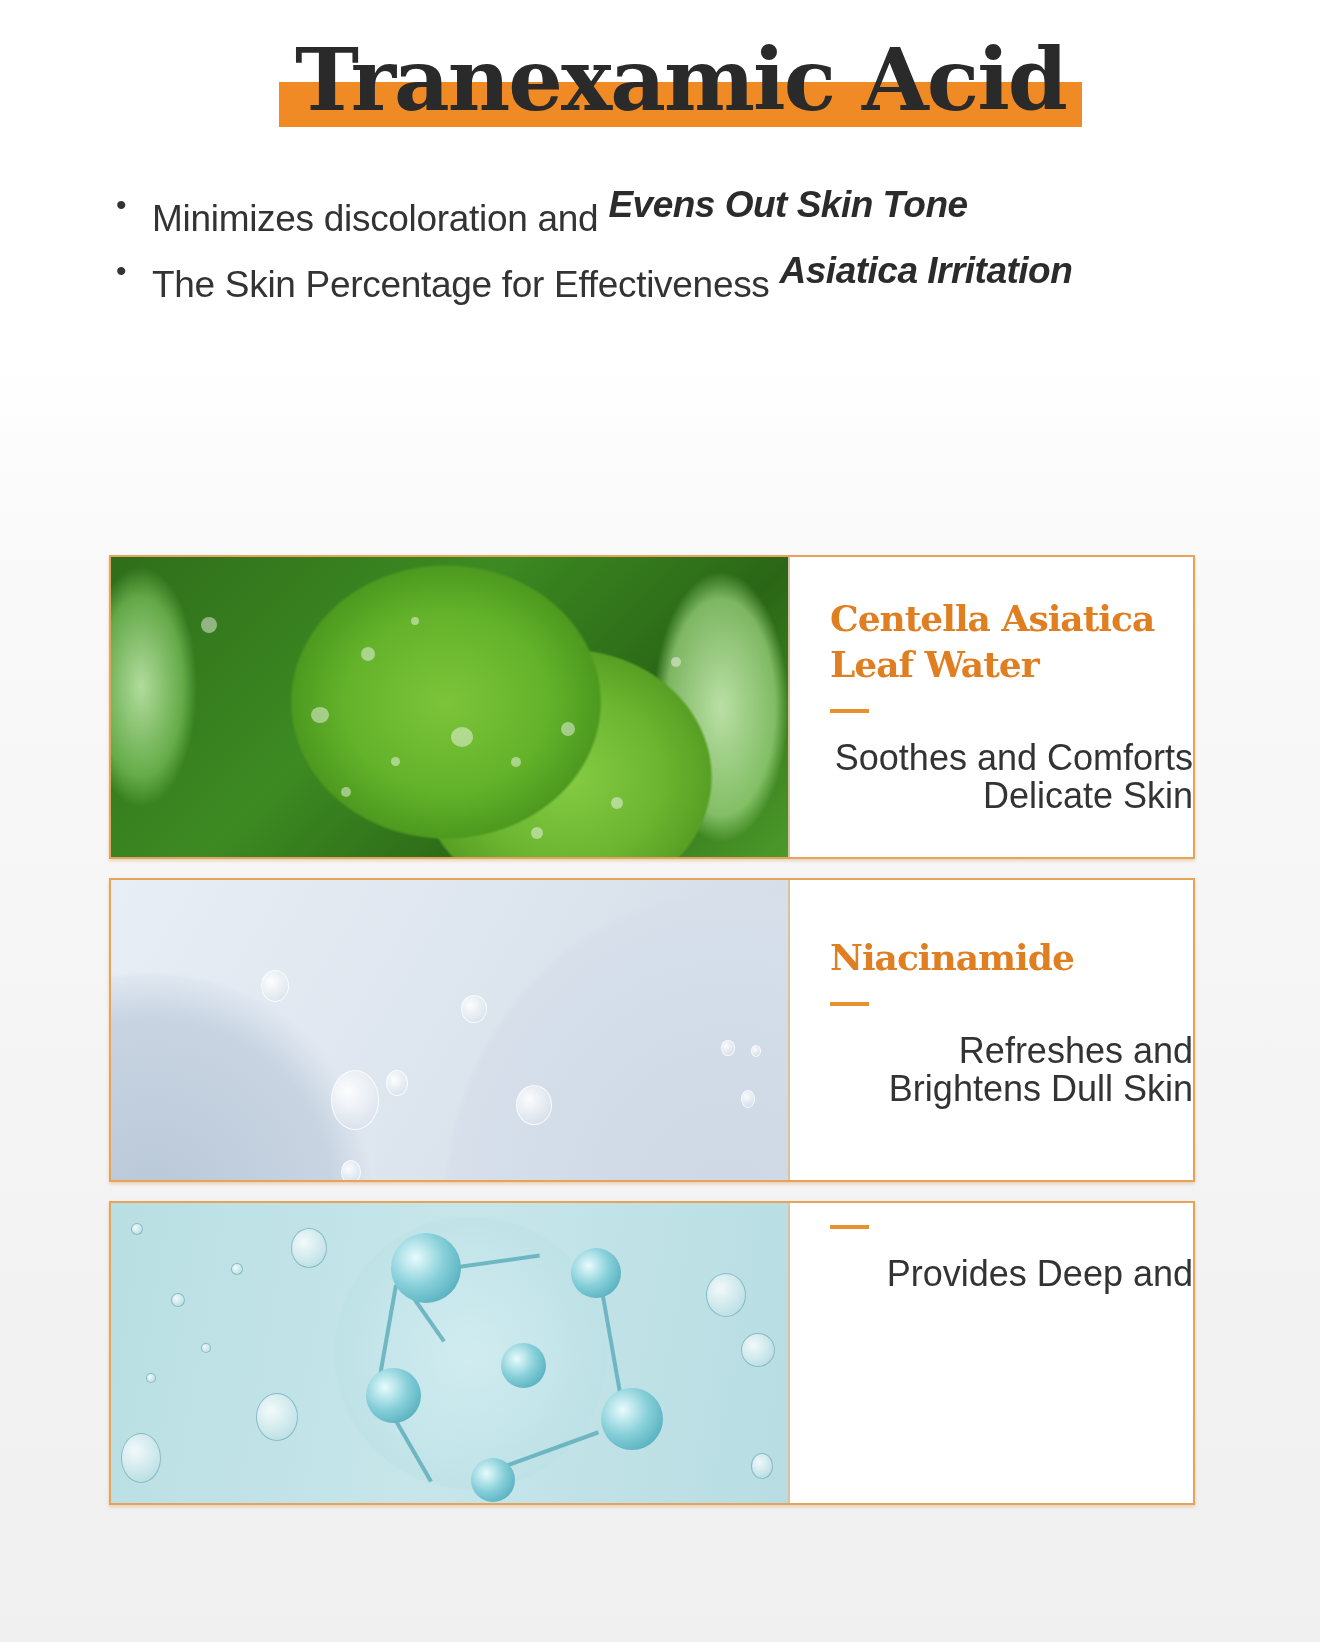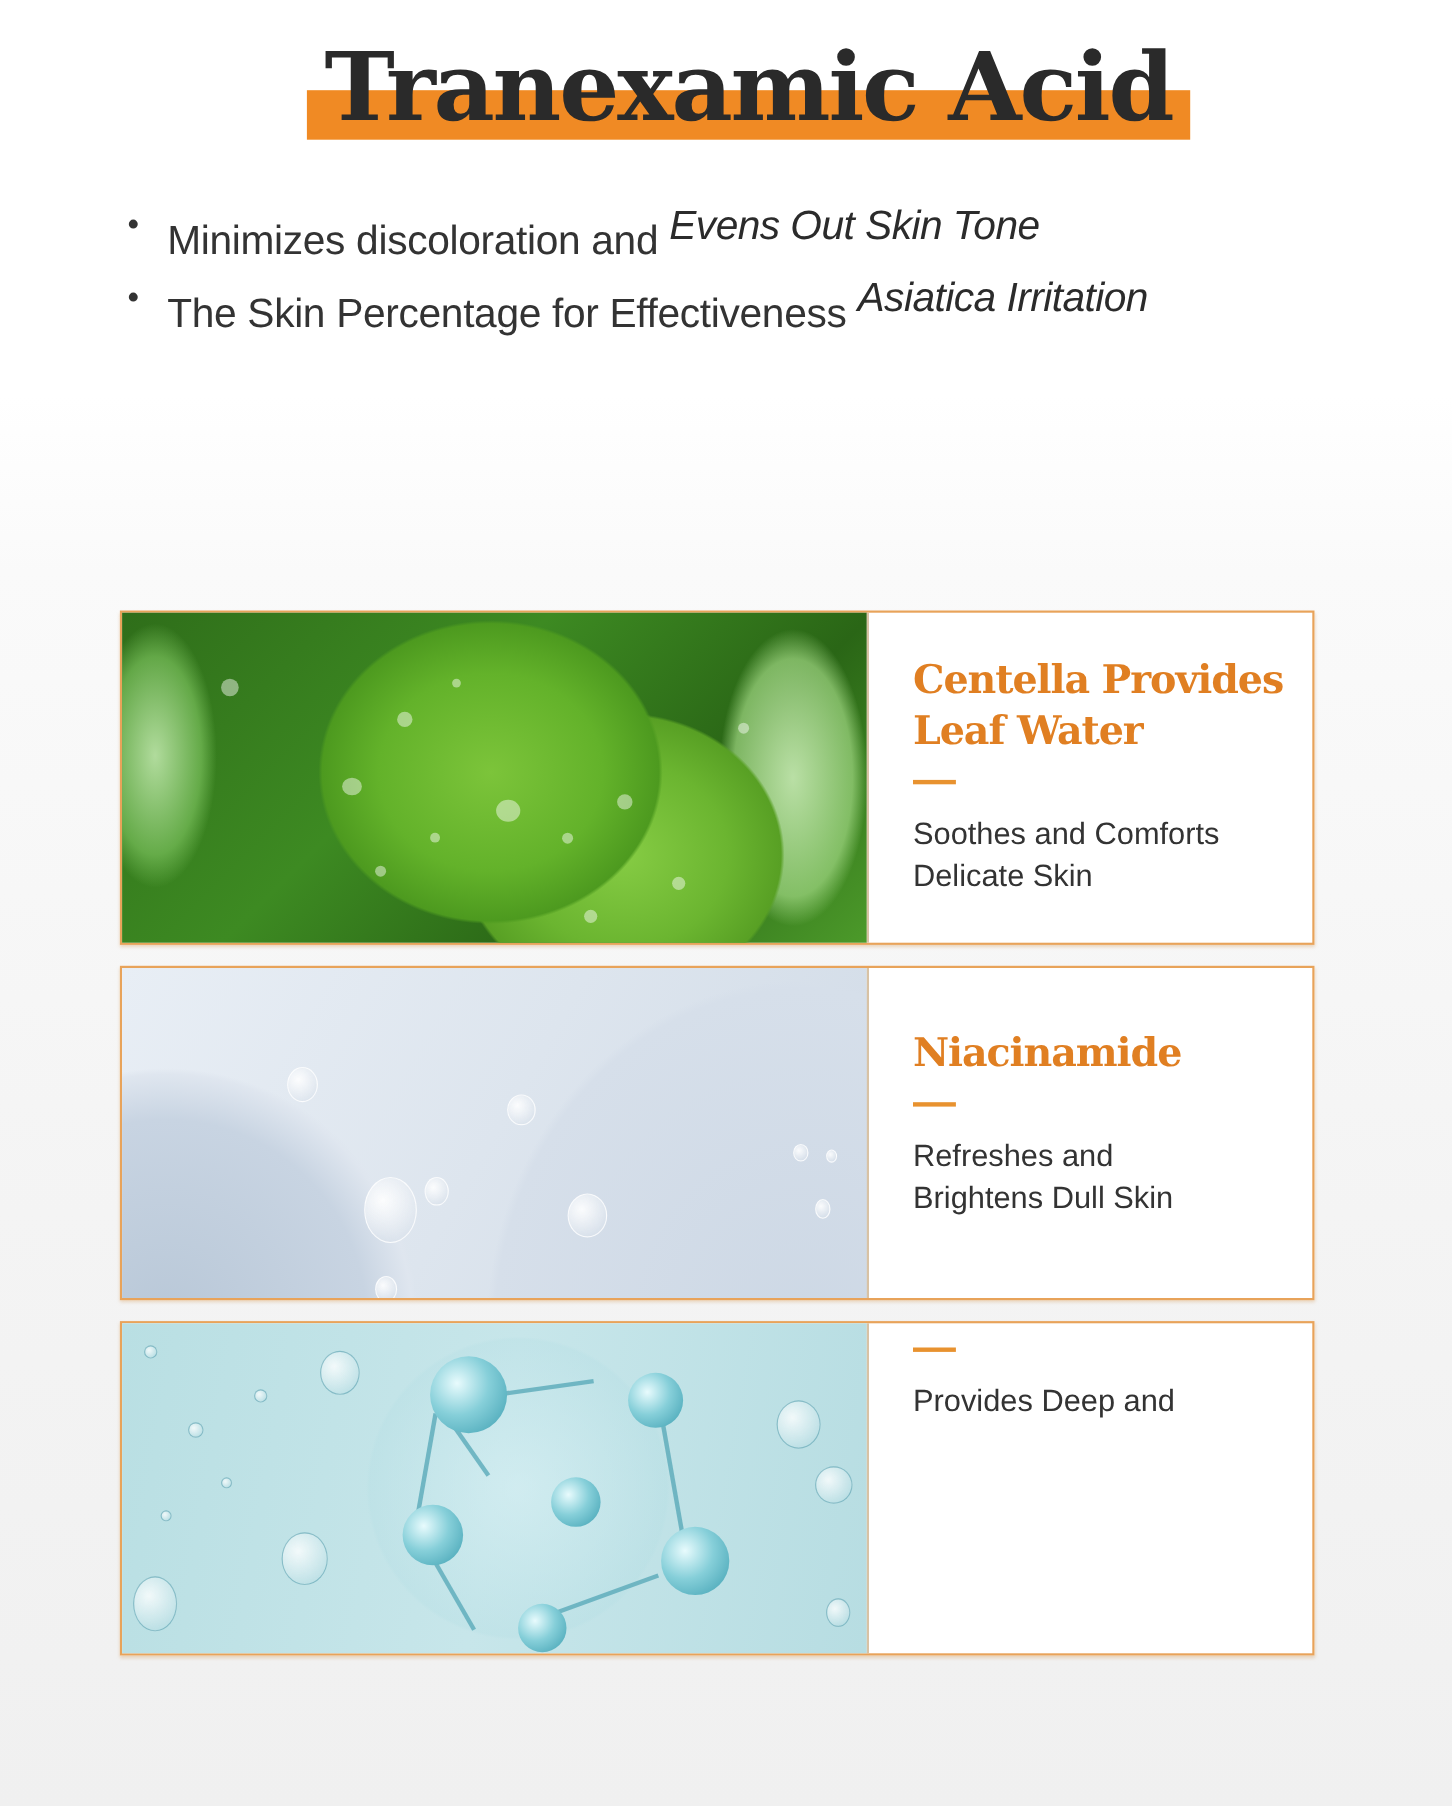--- a/index.html
+++ b/index.html
@@ -22,41 +22,41 @@
     font-weight: bold; font-size: 86px; letter-spacing: -2px;
     color: #2a2a2a; line-height: 100px;
   }
   .bullets { position: absolute; left: 116px; top: 172px; width: 1150px; }
   .bullet {
     display: flex; align-items: center; height: 66px;
     font-size: 37px; color: #333333; white-space: nowrap;
   }
   .bullet .dot { width: 36px; font-size: 30px; color: #333; }
   .bullet .plain { letter-spacing: -0.3px; margin-top: 27px; }
-  .bullet .emph { font-weight: normal; font-style: italic; color: #2b2b2b; margin-left: 10px; letter-spacing: -0.5px; }
+  .bullet .emph { font-weight: bold; font-style: italic; color: #2b2b2b; margin-left: 10px; letter-spacing: -0.5px; }
 
   .card {
     position: absolute; left: 109px; width: 1086px; height: 304px;
     border: 2px solid #e8a35a;
     background: #ffffff;
     box-shadow: 0 2px 3px rgba(210,150,80,0.35);
     display: flex;
   }
   .card .img {
     width: 679px; height: 100%; position: relative; overflow: hidden;
     border-right: 2px solid #d8c2a4;
   }
   .card .txt { flex: 1; padding-left: 40px; position: relative; }
   .card h2 {
     font-family: "DejaVu Serif", "Liberation Serif", serif;
     font-weight: bold; color: #e07f22; font-size: 36px; line-height: 46px;
     letter-spacing: -1px;
   }
   .card .dash { width: 39px; height: 4px; background: #e8922f; margin-top: 22px; }
-  .card p { font-size: 28px; line-height: 38px; color: #333333; margin-top: 26px; }
+  .card p { font-size: 36px; line-height: 38px; color: #333333; margin-top: 26px; text-align: right; }
 
   
   .leaves {
     background:
       radial-gradient(ellipse 170px 150px at 335px 145px, #7cc43a 0%, #63b22a 60%, #4d9a1f 90%, transparent 92%),
       radial-gradient(ellipse 160px 140px at 455px 220px, #86cc44 0%, #6bb530 60%, #58a024 90%, transparent 92%),
       radial-gradient(ellipse 90px 180px at 610px 150px, rgba(200,235,180,0.9) 0%, rgba(160,215,130,0.7) 60%, transparent 75%),
       radial-gradient(ellipse 70px 150px at 30px 130px, rgba(190,230,170,0.9) 0%, rgba(120,190,90,0.7) 60%, transparent 80%),
       linear-gradient(135deg, #2f6e1a 0%, #3d8a22 40%, #2a6616 70%, #4c9a2a 100%);
   }
@@ -114,21 +114,21 @@
     <span class="drop" style="left:450px;top:165px;width:14px;height:14px;"></span>
     <span class="drop" style="left:500px;top:240px;width:12px;height:12px;"></span>
     <span class="drop" style="left:280px;top:200px;width:9px;height:9px;"></span>
     <span class="drop" style="left:90px;top:60px;width:16px;height:16px;"></span>
     <span class="drop" style="left:560px;top:100px;width:10px;height:10px;"></span>
     <span class="drop" style="left:230px;top:230px;width:10px;height:10px;"></span>
     <span class="drop" style="left:420px;top:270px;width:12px;height:12px;"></span>
   </div>
   <div class="txt">
     <h2 style="margin-top:38px;">
-      <span>Centella Provides</span><br><span>Leaf Water</span>
+      <span>Centella Asiatica</span><br><span>Leaf Water</span>
     </h2>
     <div class="dash"></div>
     <p>
       <span>Soothes and Comforts</span><br><span>Delicate Skin</span>
     </p>
   </div>
 </div>
 
 <div class="card" style="top:878px;">
   <div class="img bubbles">

